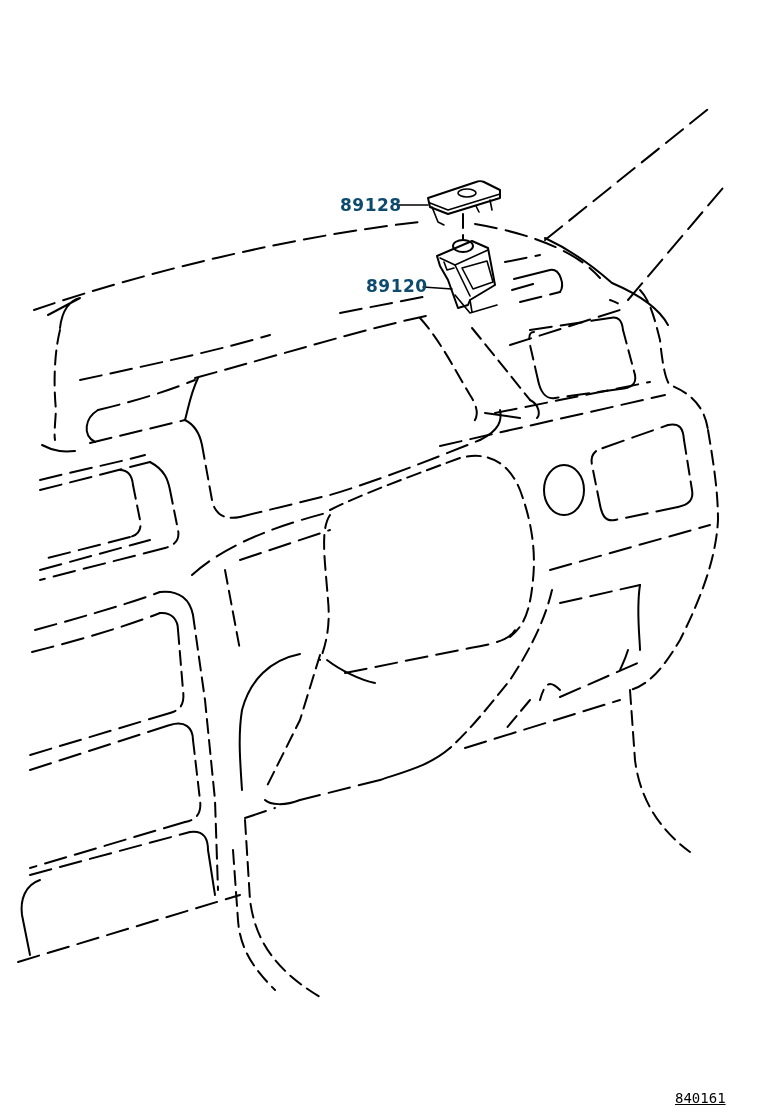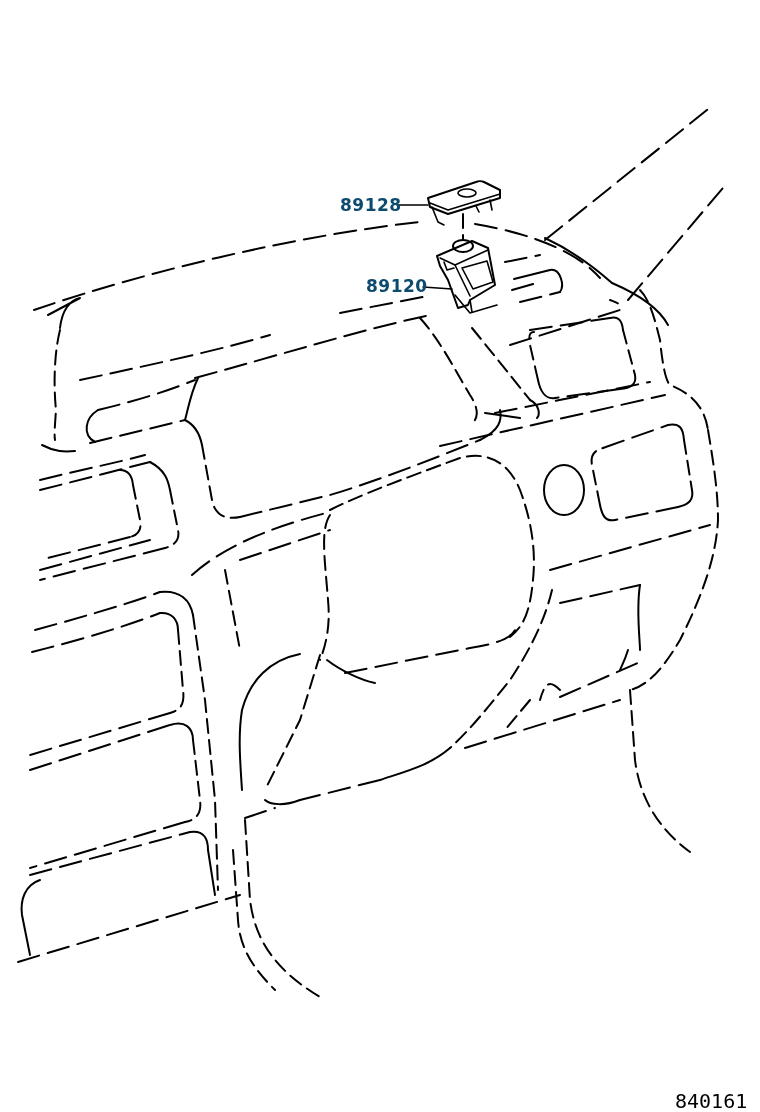--- a/index.html
+++ b/index.html
@@ -17,23 +17,24 @@
       font-weight: bold;
       font-size: 17px;
       letter-spacing: 0.5px;
       color: #0c4a6e;
       line-height: 1;
       white-space: nowrap;
     }
     .code {
       position: absolute;
       font-family: "DejaVu Sans Mono", monospace;
-      font-size: 20px;
+      font-size: 14px;
       color: #000;
       line-height: 1;
+      text-decoration: underline;
     }
   </style>
 </head>
 <body>
 
 <div class="canvas">
   <svg width="760" height="1112" viewBox="0 0 760 1112">
 
     <path class="ln dash" d="M545 240 L712 106"></path>
     <path class="ln dash" d="M628 300 L728 182"></path>

